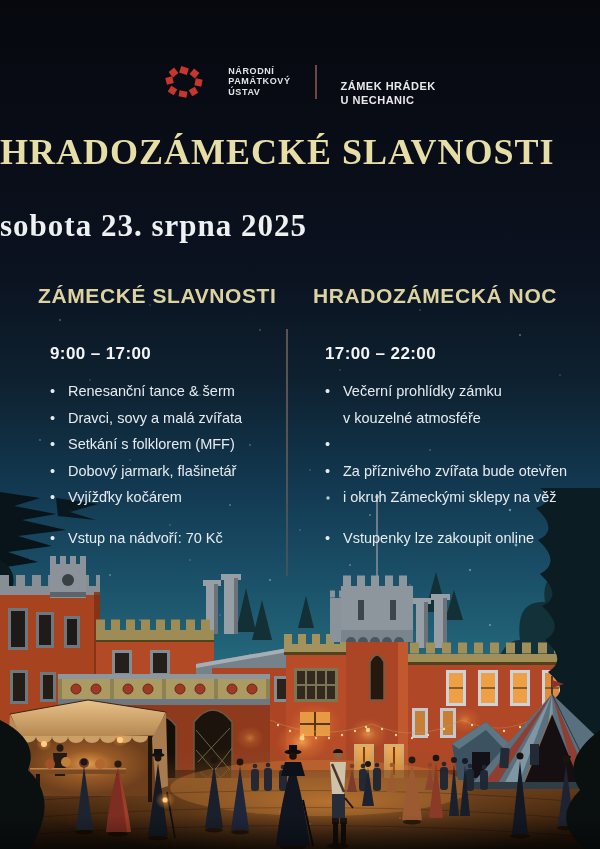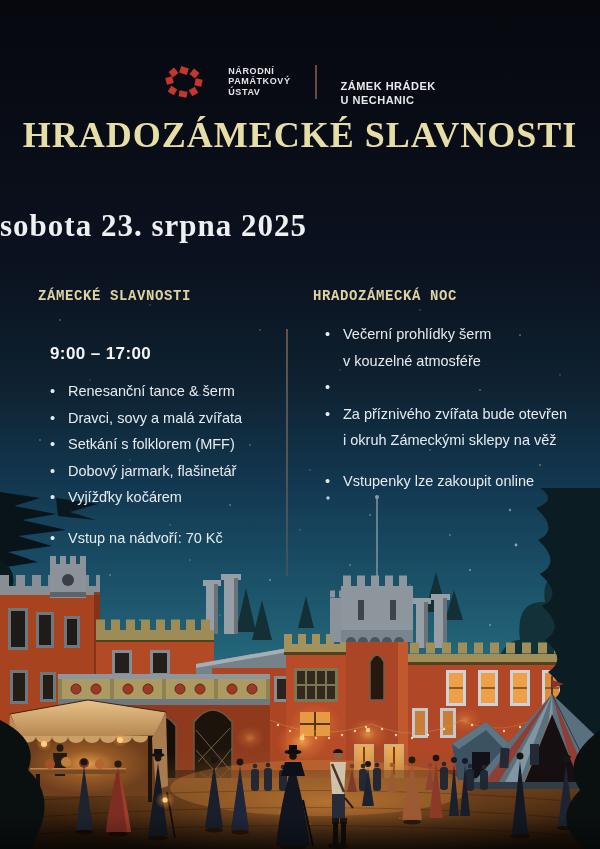--- a/index.html
+++ b/index.html
@@ -11,31 +11,31 @@
       #123850 57%, #1a5068 68%, #236579 77%, #2b7287 86%, #2b7287 100%);
   }
   .layer-art{position:absolute;inset:0;z-index:0;}
   .layer-text{position:absolute;inset:0;z-index:2;}
 
   .logo-row{position:absolute;top:56px;left:0;right:0;display:flex;justify-content:center;align-items:center;gap:24px;}
   .npu-text{color:#e3e3e5;font-weight:bold;font-size:9px;line-height:10.5px;letter-spacing:.6px;}
   .logo-sep{width:2px;height:34px;background:#6e4741;}
   .site-text{color:#e9e9eb;font-weight:bold;font-size:11px;line-height:13.5px;letter-spacing:.5px;margin-top:24px;}
 
-  .title{position:absolute;top:114px;left:0;right:0;text-align:center;
+  .title{position:absolute;top:131px;left:0;right:0;text-align:left;
     font-family:"Liberation Serif",serif;font-weight:bold;font-size:36px;
     color:#e7dda6;letter-spacing:1px;}
   .date{position:absolute;top:208px;left:0;right:0;text-align:left;
     font-family:"Liberation Serif",serif;font-weight:bold;font-size:31px;
     color:#eef0f2;letter-spacing:1px;}
 
   .col{position:absolute;top:284px;}
   .col-left{left:38px;width:246px;}
   .col-right{left:313px;width:272px;}
-  .col-heading{font-family:Liberation Mono, monospace;font-weight:bold;font-size:14px;
+  .col-heading{font-family:Liberation Sans, sans-serif;font-weight:bold;font-size:21px;
     line-height:24px;color:#ddd3a0;letter-spacing:.6px;}
   .time{margin-top:35px;font-weight:bold;font-size:17px;line-height:22px;color:#f3f4f6;
     letter-spacing:.4px;padding-left:12px;}
   .rows{margin-top:13px;padding-left:12px;}
   .bullet-row{display:flex;font-size:14.5px;line-height:26.5px;color:#e7ebef;}
   .bullet-row .bullet{width:18px;flex:0 0 18px;}
   .bullet-row.cont .bullet{visibility:hidden;}
   .bullet-row.note{margin-top:14px;}
   .col-divider{position:absolute;left:286px;top:329px;width:2px;height:247px;
     background:linear-gradient(180deg,#6e5c53 0%,#5d5a57 60%,#3f545e 100%);opacity:.85;}
@@ -557,24 +557,25 @@
         </div>
         <div class="bullet-row note">
           <span class="bullet">•</span>
           <span>Vstup na nádvoří: 70 Kč</span>
         </div>
       </div>
     </div>
 
     <div class="col col-right">
       <div class="col-heading">HRADOZÁMECKÁ NOC</div>
+      <div class="time">17:00 – 22:00</div>
       <div class="rows">
         <div class="bullet-row">
           <span class="bullet">•</span>
-          <span>Večerní prohlídky šerm</span>
+          <span>Večerní prohlídky zámku</span>
         </div>
         <div class="bullet-row cont">
           <span class="bullet">•</span>
           <span>v kouzelné atmosféře</span>
         </div>
         <div class="bullet-row">
           <span class="bullet">•</span>
         </div>
         <div class="bullet-row">
           <span class="bullet">•</span>

